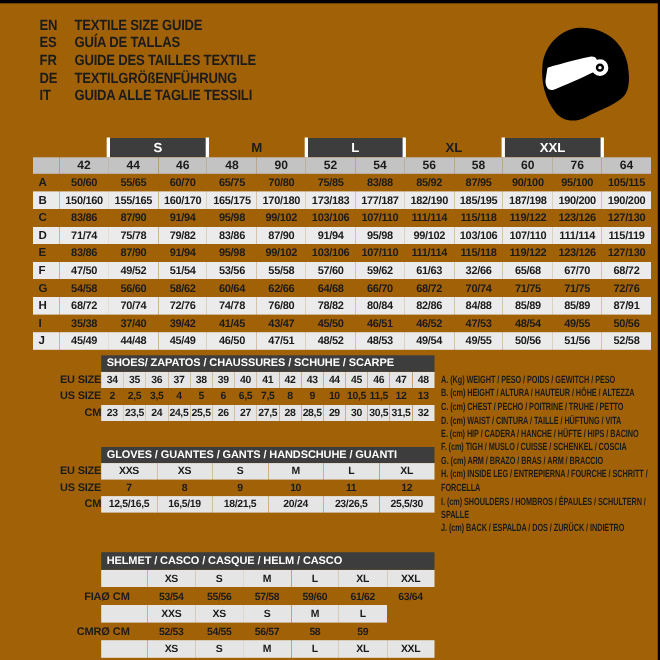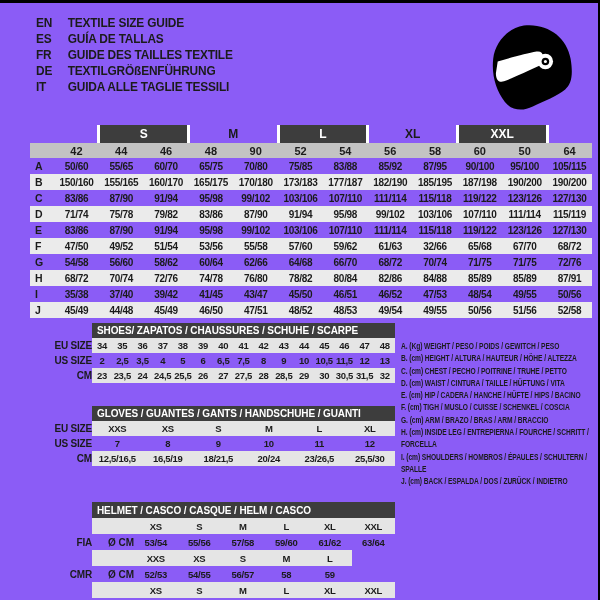--- a/index.html
+++ b/index.html
@@ -1,18 +1,18 @@
 <!DOCTYPE html>
 <html style="--dark: #3d3d3d; --band: #c3c3c3; --stripe: #ebebeb; --shade: #e5e5e5;"><head>
 <meta charset="utf-8">
 <style>
   html,body{margin:0;padding:0;background:#fff;}
   .page{
     position:relative;width:600px;height:600px;box-sizing:border-box;
-    background:#8b5cf6;border-top:3px solid #000;border-right:2px solid #000;
+    background:#a16207;border-top:3px solid #000;border-right:2px solid #000;
     font-family:"Liberation Sans",sans-serif;color:#1b1b1b;overflow:hidden;
   }
   
   .langs{position:absolute;left:36px;top:12px;transform:scaleX(.88);transform-origin:0 0;}
   .lang-line{display:flex;font-size:13.5px;font-weight:700;line-height:16px;letter-spacing:-.2px;white-space:nowrap;}
   .lang-code{width:36px;flex:none;}
   
   .helmet-ico{position:absolute;top:16px;right:22px;width:90px;height:94px;display:block;}
   
   .main-table{position:absolute;left:30px;top:122px;}
@@ -26,21 +26,21 @@
   .data-row.stripe td{background:var(--stripe,#ebebeb);}
   td.letter-cell{text-align:left;padding-left:5px;font-size:10.5px;}
   
   .section{position:absolute;left:30px;}
   .section table{width:365px;}
   .sec-shoes{top:320px;}
   .sec-gloves{top:403px;}
   .sec-helmet{top:499px;}
   td.sec-title{background:var(--dark,#3d3d3d);color:#fff;text-align:left;padding-left:5px;height:16px;font-size:10px;letter-spacing:-.1px;}
   td.sec-label{text-align:right;font-size:10px;letter-spacing:-.2px;}
-  td.sec-unit{text-align:right;font-size:10px;margin-top:48px;}
+  td.sec-unit{text-align:left;font-size:10px;margin-top:48px;}
   td.sec-val{font-size:9.5px;letter-spacing:-.3px;}
   .sec-shoes td,.sec-gloves td{height:15px;}
   .sec-helmet td{height:16px;}
   td.shaded{background:var(--shade,#e5e5e5);}
   
   .legend{position:absolute;left:401px;top:337px;width:280px;transform:scaleX(.70);transform-origin:0 0;}
   .legend-item{font-size:9.5px;font-weight:700;line-height:12.3px;letter-spacing:-.1px;}
 </style>
 </head>
 <body>
@@ -113,21 +113,21 @@
             <td>42</td>
             <td>44</td>
             <td>46</td>
             <td>48</td>
             <td>90</td>
             <td>52</td>
             <td>54</td>
             <td>56</td>
             <td>58</td>
             <td>60</td>
-            <td>50</td>
+            <td>76</td>
             <td>64</td>
           </tr>
           <tr class="data-row">
             <td class="letter-cell">A</td>
             <td>50/60</td>
             <td>55/65</td>
             <td>60/70</td>
             <td>65/75</td>
             <td>70/80</td>
             <td>75/85</td>

